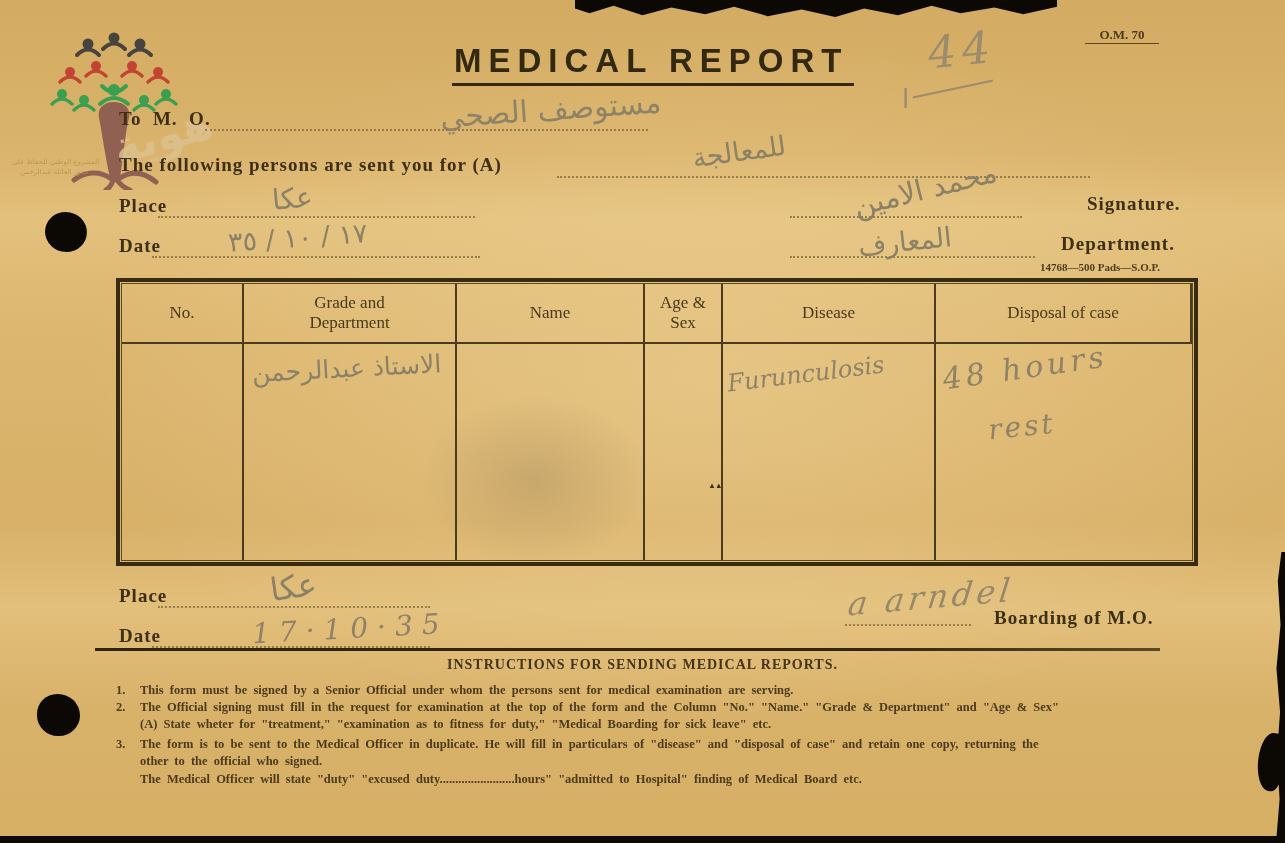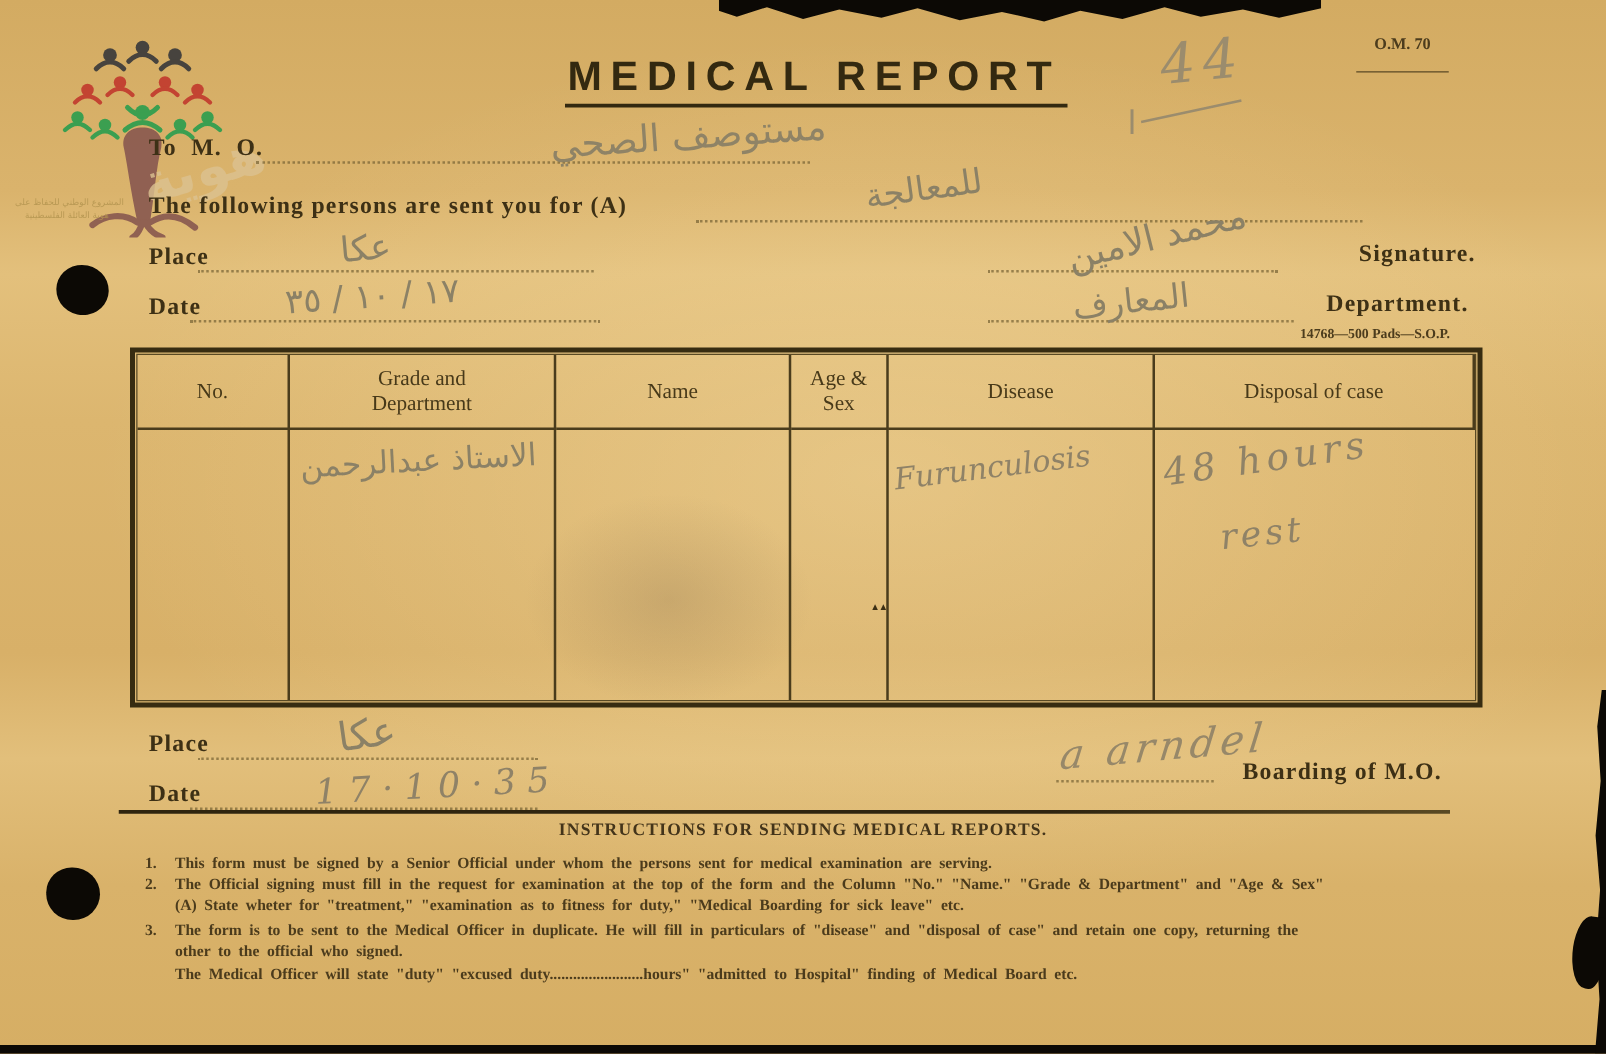--- a/index.html
+++ b/index.html
@@ -65,23 +65,23 @@
       <g fill="#3b3b3b">
           <circle cx="44" cy="24" r="5.5"></circle>
           <circle cx="70" cy="18" r="5.5"></circle>
           <circle cx="96" cy="24" r="5.5"></circle>
         </g>
       <path d="M33,35 Q44,24 55,35 M59,29 Q70,18 81,29 M85,35 Q96,24 107,35" stroke="#3b3b3b" stroke-width="4" fill="none" stroke-linecap="round"></path>
     </svg>
   </div>
   <div class="abs" style="left:112px;top:110px;font-family:'DejaVu Sans',sans-serif;font-size:44px;font-weight:bold;color:#dcc291;opacity:.8;transform:rotate(-16deg);">هوية</div>
   <div class="abs" style="left:12px;top:158px;font-family:'DejaVu Sans',sans-serif;font-size:7px;color:#b3944f;opacity:.85;">المشروع الوطني للحفاظ على</div>
-  <div class="abs" style="left:20px;top:168px;font-family:'DejaVu Sans',sans-serif;font-size:7px;color:#b3944f;opacity:.85;">هوية العائلة الفلسطينية</div>
+  <div class="abs" style="left:20px;top:168px;font-family:'DejaVu Sans',sans-serif;font-size:7px;color:#b3944f;opacity:.85;">جذور العائلة عبدالرحمن</div>
 
-  <div class="abs" style="left:1085px;top:27px;width:74px;text-align:center;font-size:13px;font-weight:bold;border-bottom:1.5px solid #5a4824;padding-bottom:14px;color:#4c3c1d;">O.M. 70</div>
+  <div class="abs" style="left:1085px;top:27px;width:74px;text-align:center;font-size:13px;font-weight:bold;border-bottom:1.5px solid #5a4824;padding-bottom:0;color:#4c3c1d;">O.M. 70</div>
 
   <div class="abs" style="left:452px;top:42px;font-family:'Liberation Sans',sans-serif;font-size:33px;font-weight:bold;letter-spacing:7px;color:#332910;border-bottom:3px solid #332910;padding:0 6px 3px 2px;">MEDICAL REPORT</div>
 
   <div class="abs hw" style="left:928px;top:24px;font-size:44px;color:#9b8c6d;transform:rotate(-6deg);letter-spacing:6px;">44</div>
   <div class="abs" style="left:912px;top:88px;width:82px;height:2px;background:#9b8c6d;transform:rotate(-12deg);"></div>
   <div class="abs hw-ar" style="left:902px;top:84px;font-size:26px;color:#9b8c6d;">ا</div>
 
   <div class="abs lbl" style="left:100px;top:108px;white-space:pre;">To  M.  O.</div>
   <div class="abs dotted" style="left:205px;top:129px;width:443px;"></div>
   <div class="abs hw-ar" style="left:440px;top:92px;font-size:30px;transform:rotate(-4deg);opacity:.95;">مستوصف الصحي</div>
@@ -99,21 +99,21 @@
 
   <div class="abs lbl" style="left:100px;top:235px;">Date</div>
   <div class="abs dotted" style="left:152px;top:256px;width:328px;"></div>
   <div class="abs hw-ar" style="left:228px;top:222px;font-size:27px;transform:rotate(-4deg);letter-spacing:3px;">١٧ / ١٠ / ٣٥</div>
   <div class="abs dotted" style="left:790px;top:256px;width:245px;"></div>
   <div class="abs lbl" style="left:1042px;top:233px;">Department.</div>
   <div class="abs hw-ar" style="left:858px;top:226px;font-size:27px;transform:rotate(-6deg);">المعارف</div>
 
   <div class="abs" style="left:995px;top:261px;width:165px;text-align:right;font-size:11px;font-weight:bold;color:#4c3c1d;">14768—500 Pads—S.O.P.</div>
 
-  <div class="abs" style="left:104px;top:278px;width:1082px;height:288px;border:4px solid #372c11;box-sizing:border-box;">
+  <div class="abs" style="left:116px;top:278px;width:1082px;height:288px;border:4px solid #372c11;box-sizing:border-box;">
     <div style="position:absolute;inset:1px;border:1px solid #5a4a24;display:grid;grid-template-rows:60px 1fr;grid-template-columns:122px 213px 188px 78px 213px auto;">
       <div class="tbl-cell tbl-head">
           <span>No.</span>
         </div>
       <div class="tbl-cell tbl-head">
           <span style="display:inline-block;width:120px;">Grade and Department</span>
         </div>
       <div class="tbl-cell tbl-head">
           <span>Name</span>
         </div>

